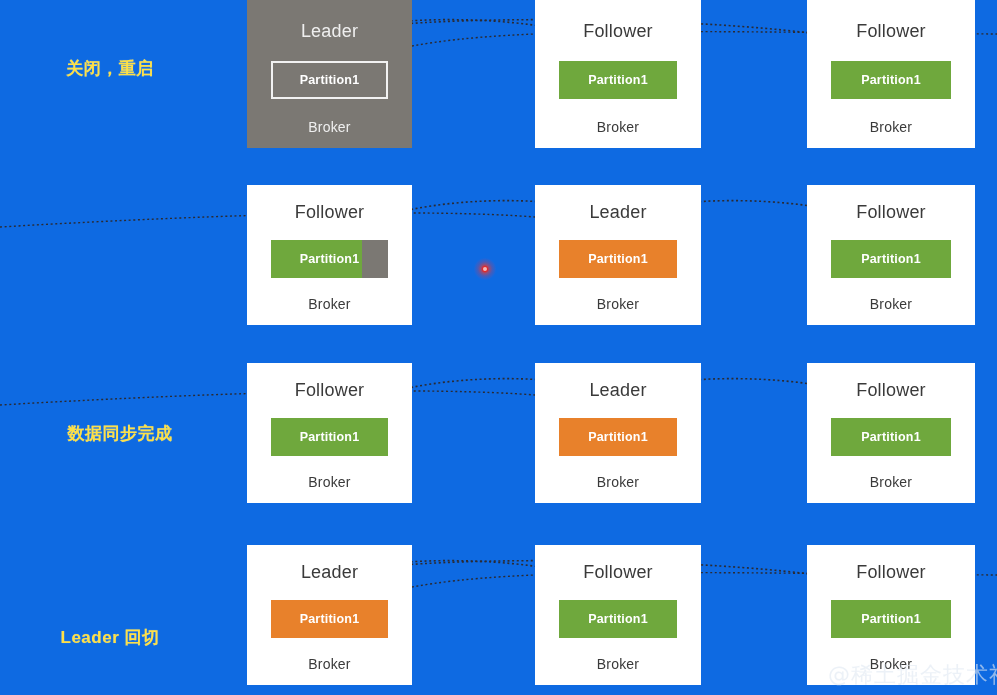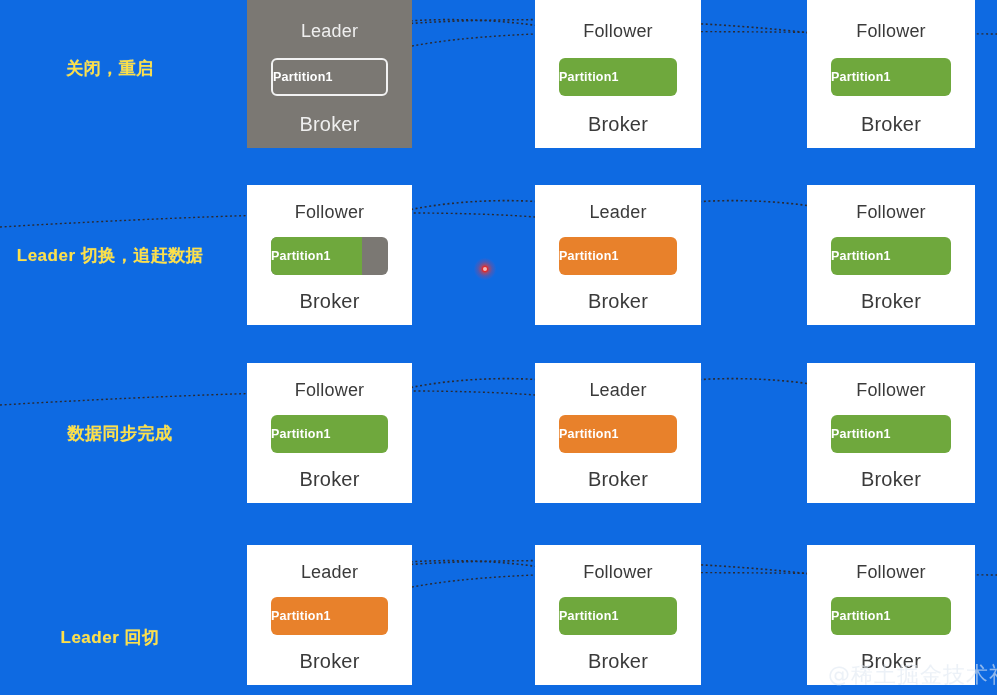--- a/index.html
+++ b/index.html
@@ -39,36 +39,36 @@
   .role{
     font-size:18px;
     color:#3a3a3a;
     font-weight:400;
     line-height:1;
     letter-spacing:.2px;
   }
   .broker.dead .role{color:#efefef;}
 
   .brokername{
-    font-size:20px;
+    font-size:14px;
     color:#3a3a3a;
     font-weight:400;
     line-height:1;
     letter-spacing:.2px;
   }
   .broker.dead .brokername{color:#efefef;}
 
   
   .partition{
     position:relative;
     box-sizing:border-box;
     display:flex;
     align-items:center;
+    justify-content:center;
     overflow:hidden;
-    border-radius:6px;
   }
   .partition .fill{
     position:absolute;left:0;top:0;bottom:0;
   }
   .partition .ptext{
     position:relative;
     z-index:2;
     font-size:12.5px;
     font-weight:bold;
     color:#ffffff;
@@ -154,21 +154,20 @@
       </div>
       <div class="brokername">Broker</div>
     </div>
     <div class="broker" style="left: 807px; top: -12px; width: 168px; height: 160px; padding: 34px 0px 14px;">
       <div class="role">Follower</div>
       <div class="partition green" style="width: 120px; height: 38px;">
         <span class="ptext">Partition1</span>
       </div>
       <div class="brokername">Broker</div>
     </div>
-    <div class="row-label" style="left: 110px; top: 255px;">Leader 切换，追赶数据</div>
     <div class="broker" style="left: 247px; top: 185px; width: 165px; height: 140px; padding: 18px 0px 14px;">
       <div class="role">Follower</div>
       <div class="partition partial" style="width: 117px; height: 38px;">
         <div class="fill" style="width: 78%;"></div>
         <span class="ptext">Partition1</span>
       </div>
       <div class="brokername">Broker</div>
     </div>
     <div class="broker" style="left: 535px; top: 185px; width: 166px; height: 140px; padding: 18px 0px 14px;">
       <div class="role">Leader</div>

